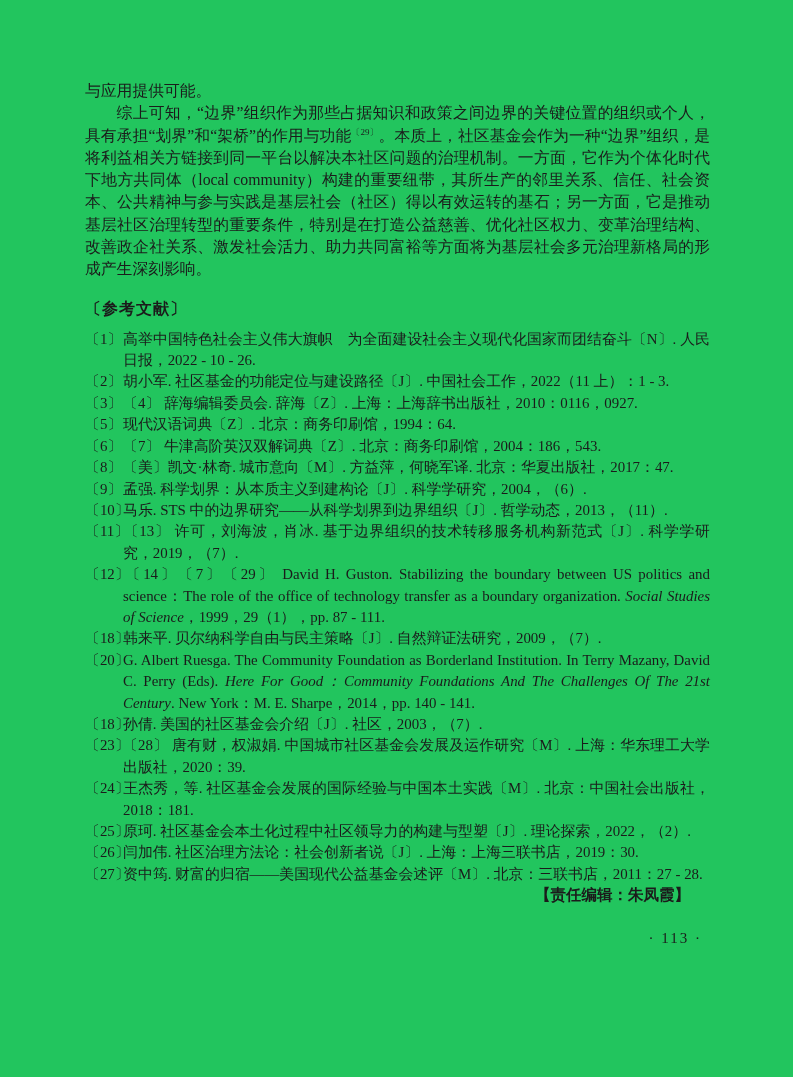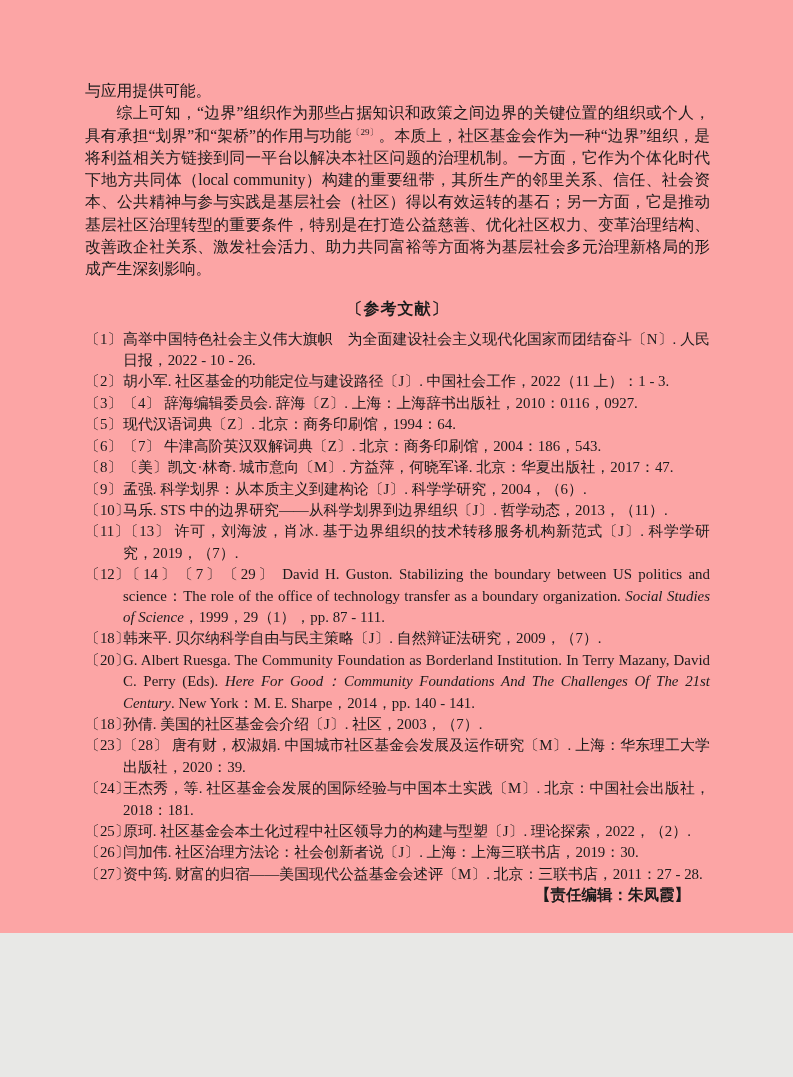--- a/index.html
+++ b/index.html
@@ -2,23 +2,23 @@
 <html><head>
 <meta charset="utf-8">
 <style>
   html, body {
     margin: 0;
     padding: 0;
     background: #e8e8e6;
   }
   .page {
     width: 793px;
-    height: 933px;
+    height: 1077px;
     margin: 0 auto;
-    background: #fca5a5;
+    background: #22c55e;
     box-sizing: border-box;
     padding: 80px 83px 30px 85px;
     font-family: "Liberation Serif", "DejaVu Serif", serif;
     color: #1b1b1b;
     overflow: hidden;
   }
   .body-line {
     margin: 0;
     font-size: 15.8px;
     line-height: 22.3px;
@@ -30,21 +30,21 @@
     line-height: 22.3px;
     text-align: justify;
     text-indent: 2em;
   }
   .body-para sup {
     font-size: 9px;
     line-height: 0;
   }
   .ref-heading {
     margin: 18px 0 9px 0;
-    text-align: center;
+    text-align: left;
     font-size: 16px;
     font-weight: bold;
     font-family: Liberation Sans, sans-serif;
     letter-spacing: 1px;
   }
   .ref-list {
     margin: 0;
   }
   .ref-item {
     font-size: 14.9px;

